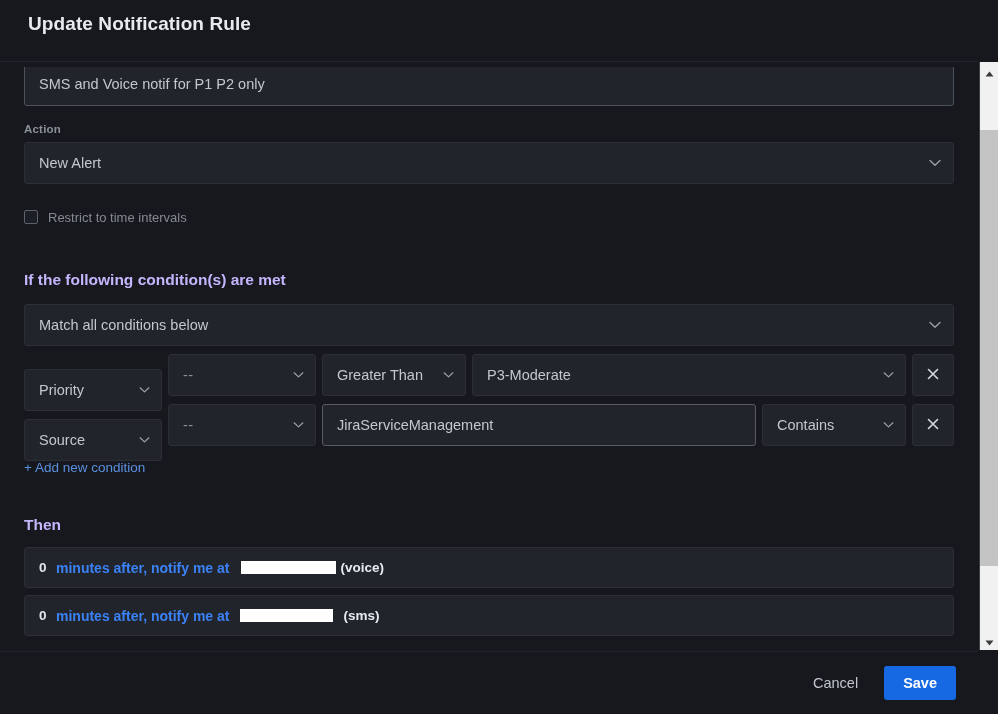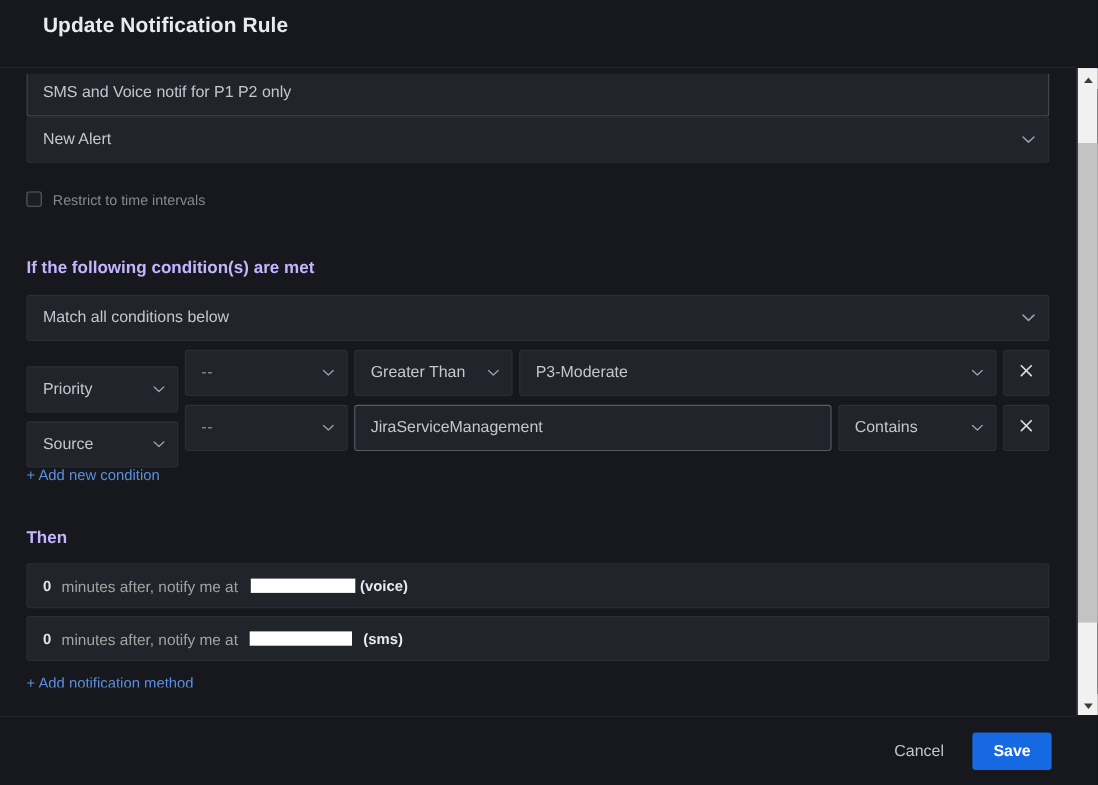--- a/index.html
+++ b/index.html
@@ -23,21 +23,21 @@
 
   
   .modal-header {
     position: absolute;
     left: 0; top: 0;
     width: 998px;
     height: 48px;
     background: #16181d;
     display: flex;
     align-items: center;
-    padding-left: 39px;
+    padding-left: 28px;
   }
   .modal-title {
     font-size: 19px;
     font-weight: bold;
     color: #e8eaed;
     letter-spacing: 0.1px;
   }
   .header-rule {
     position: absolute;
     left: 0; top: 61px;
@@ -198,21 +198,21 @@
     color: #b7bcc4;
     gap: 8px;
     position: relative;
   }
   .then-row .delay {
     color: #e3e6ea;
     font-weight: bold;
     font-size: 13.5px;
     min-width: 9px;
   }
-  .then-text { color: #a3a3a3; }
+  .then-text { color: #3b82f6; font-weight: bold; }
   .redaction {
     display: inline-block;
     background: #ffffff;
     height: 13px;
     vertical-align: middle;
     margin: 0 2px 0 6px;
   }
   .redaction.voice { width: 95px; margin-left: 4px; }
   .redaction.sms   { width: 93px; margin-left: 3px; }
   .then-suffix { color: #e7eaee; font-weight: bold; font-size: 13.5px; }
@@ -316,20 +316,21 @@
   <div class="modal-body">
 
     
     <div class="name-field-wrap">
       <div class="field focused name-field">
         <span>SMS and Voice notif for P1 P2 only</span>
       </div>
     </div>
 
     
+    <div class="section-label">Action</div>
     <div class="field">
       <span>New Alert</span>
       <span class="chev">
         <svg width="12" height="8" viewBox="0 0 12 8">
             <path d="M1 1.5 L6 6.2 L11 1.5" fill="none" stroke="#9aa0a8" stroke-width="1.4" stroke-linecap="round" stroke-linejoin="round"></path>
           </svg>
       </span>
     </div>
 
     

